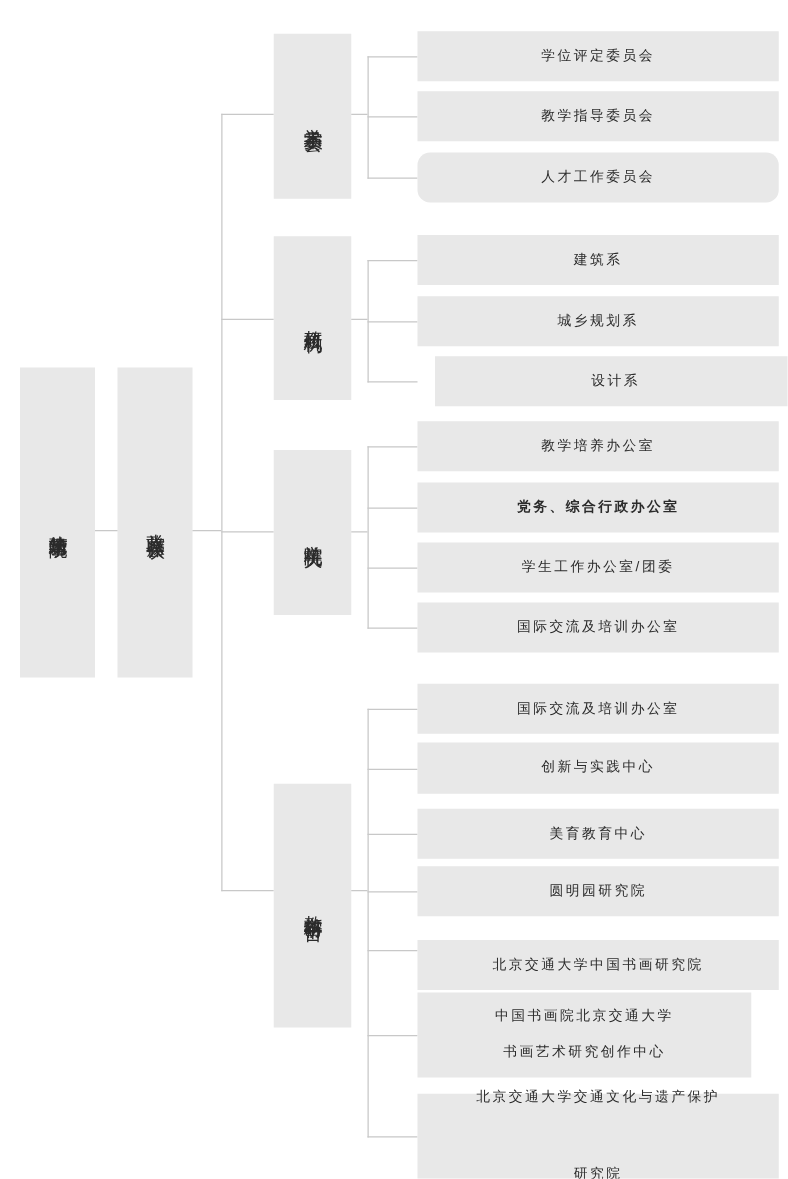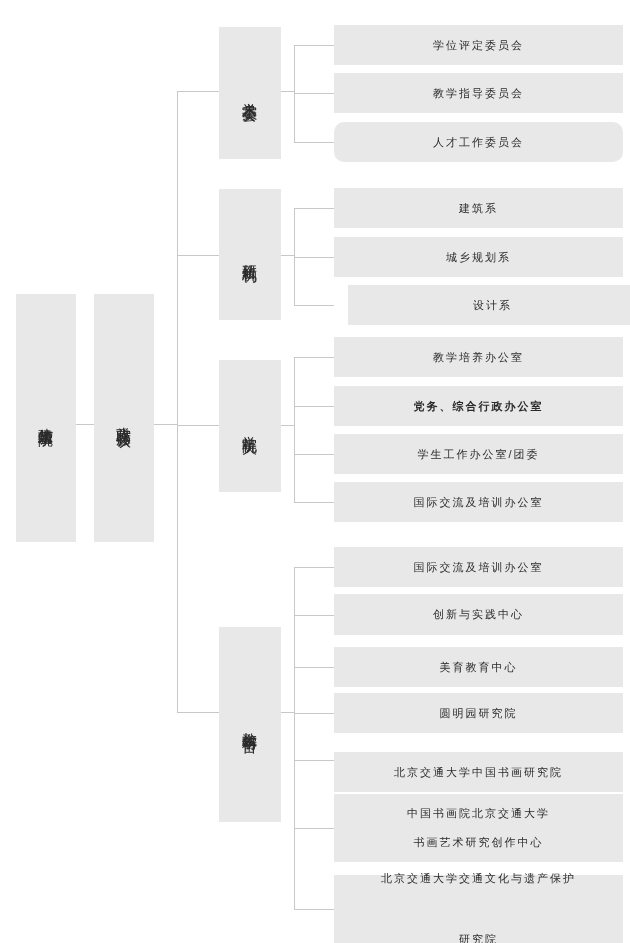--- a/index.html
+++ b/index.html
@@ -130,21 +130,21 @@
     </div>
     <div class="line" style="left: 294px; top: 713px; width: 40px; height: 1px;"></div>
     <div class="box leaf" style="left: 334px; top: 693px; width: 289px; height: 40px; justify-content: center;">
       <span class="leaf-line">圆明园研究院</span>
     </div>
     <div class="line" style="left: 294px; top: 760px; width: 40px; height: 1px;"></div>
     <div class="box leaf" style="left: 334px; top: 752px; width: 289px; height: 40px;">
       <span class="leaf-line">北京交通大学中国书画研究院</span>
     </div>
     <div class="line" style="left: 294px; top: 828px; width: 40px; height: 1px;"></div>
-    <div class="box leaf" style="left: 334px; top: 794px; width: 289px; height: 68px;">
+    <div class="box leaf" style="left: 334px; top: 794px; width: 267px; height: 68px;">
       <span class="leaf-line">中国书画院北京交通大学</span>
       <span class="leaf-line">书画艺术研究创作中心</span>
     </div>
     <div class="line" style="left: 294px; top: 909px; width: 40px; height: 1px;"></div>
     <div class="box leaf" style="left: 334px; top: 875px; width: 289px; height: 68px; gap: 32px;">
       <span class="leaf-line">北京交通大学交通文化与遗产保护</span>
       <span class="leaf-line">研究院</span>
     </div>
   </div>
 

